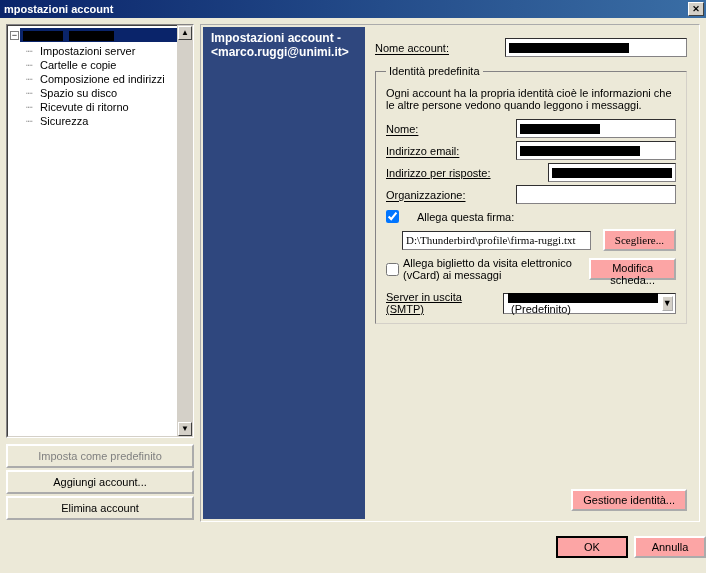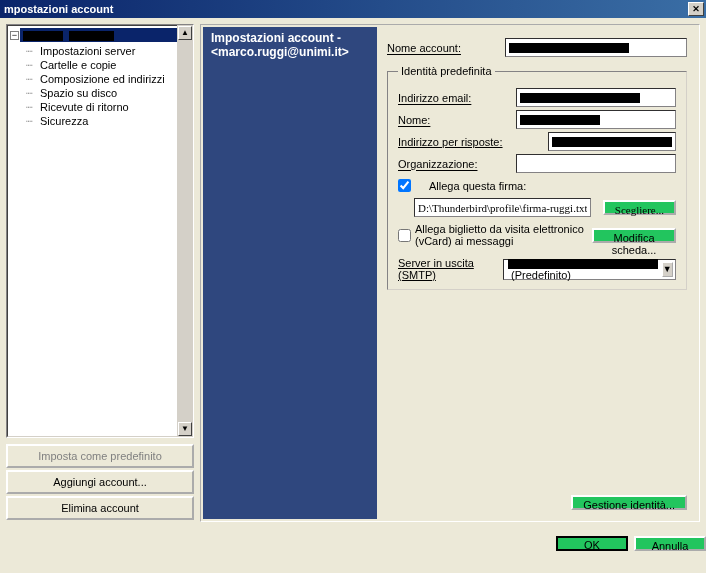--- a/index.html
+++ b/index.html
@@ -18,31 +18,31 @@
 .child-item { padding: 1px 2px 1px 14px; cursor:default; position:relative; color:#000; }
 .child-item::before { content:"┈"; position:absolute; left:0; color:#808080; }
 .scrollbar-v { position:absolute; right:0; top:0; bottom:0; width:16px; background:#d4d0c8; }
 .sb-btn { width:14px; height:14px; background:#d4d0c8; border:1px solid #fff; border-right-color:#404040; border-bottom-color:#404040; margin:1px; }
 .sidebar-buttons { margin-top:6px; }
 .action-btn { width:100%; padding:4px; text-align:center; background:#ece9d8; border:2px outset #fff; margin-bottom:2px; cursor:default; }
 .action-btn.disabled { color:#808080; }
 .content { flex:1; border:1px inset #fff; padding:2px; display:flex; flex-direction:row; }
 .content-header { background:#2f477e; color:#fff; padding:4px 8px; font-weight:bold; font-size:12px; }
 .content-body { padding:8px 10px; flex:1; position:relative; }
-.row { display:flex; align-items:center; margin:3px 0; gap:10px; }
+.row { display:flex; align-items:center; margin:3px 0; gap:22px; }
 .lbl { width:108px; text-decoration:underline; text-underline-offset:2px; }
 .lbl-long { width:140px; text-decoration:underline; }
 .txt-input { flex:1; border:1px inset #848284; background:#fff; height:19px; padding:1px 3px; font-size:11px; font-family:inherit; }
 fieldset.grp { border:1px solid #d4d0c8; border-top-color:#848284; border-left-color:#848284; margin-top:8px; padding:8px 10px; }
 fieldset.grp legend { padding:0 3px; color:#000; }
 .desc { margin:2px 0 8px; }
 .chk-row { display:flex; align-items:center; gap:18px; margin:6px 0; }
 input[type=checkbox] { width:13px; height:13px; }
 .sig-row { display:flex; gap:12px; margin:2px 0 2px 16px; align-items:center;font-family:Liberation Serif, serif; }
-.btn { background:#22c55e; border:2px outset #fff; padding:2px 10px; height:15px; cursor:default; font-size:11px; font-family:inherit; }
+.btn { background:#fca5a5; border:2px outset #fff; padding:2px 10px; height:22px; cursor:default; font-size:11px; font-family:inherit; }
 .smtp-row { display:flex; align-items:center; gap:6px; margin-top:10px; }
 .smtp-select { flex:1; border:1px inset #848284; background:#fff; height:21px; display:flex; align-items:center; justify-content:space-between; padding:0 2px 0 4px; }
 .sel-arrow { width:15px; height:15px; background:#d4d0c8; border:1px outset #fff; text-align:center; line-height:13px; font-size:9px; }
 .identity-mgr { position:absolute; right:10px; bottom:8px; }
 .footer { display:flex; justify-content:flex-end; gap:6px; padding:8px 0; }
 .footer .btn { min-width:72px; }
 .vcard-row { display:flex; align-items:center; justify-content:center; margin:6px 0; }
 .vcard-left { display:flex; align-items:center; gap:4px; }
 .redacted-input { display:flex; align-items:center; }
 </style>
@@ -90,31 +90,32 @@
     <div class="content-body">
       <div class="row">
         <div class="lbl">Nome account:</div>
         <div class="txt-input redacted-input">
           <span class="blk" style="width:120px;"></span>
         </div>
       </div>
 
       <fieldset class="grp">
         <legend>Identità predefinita</legend>
+        <div class="desc">Ogni account ha la propria identità cioè le informazioni che le altre persone vedono quando leggono i messaggi.</div>
 
+        <div class="row">
+          <div class="lbl">Nome:</div>
+          <div class="txt-input redacted-input">
+              <span class="blk" style="width:80px;"></span>
+            </div>
+        </div>
         <div class="row">
           <div class="lbl">Indirizzo email:</div>
           <div class="txt-input redacted-input">
               <span class="blk" style="width:120px;"></span>
-            </div>
-        </div>
-        <div class="row">
-          <div class="lbl">Nome:</div>
-          <div class="txt-input redacted-input">
-              <span class="blk" style="width:80px;"></span>
             </div>
         </div>
         <div class="row">
           <div class="lbl-long">Indirizzo per risposte:</div>
           <div class="txt-input redacted-input">
               <span class="blk" style="width:120px;"></span>
             </div>
         </div>
         <div class="row">
           <div class="lbl">Organizzazione:</div>

